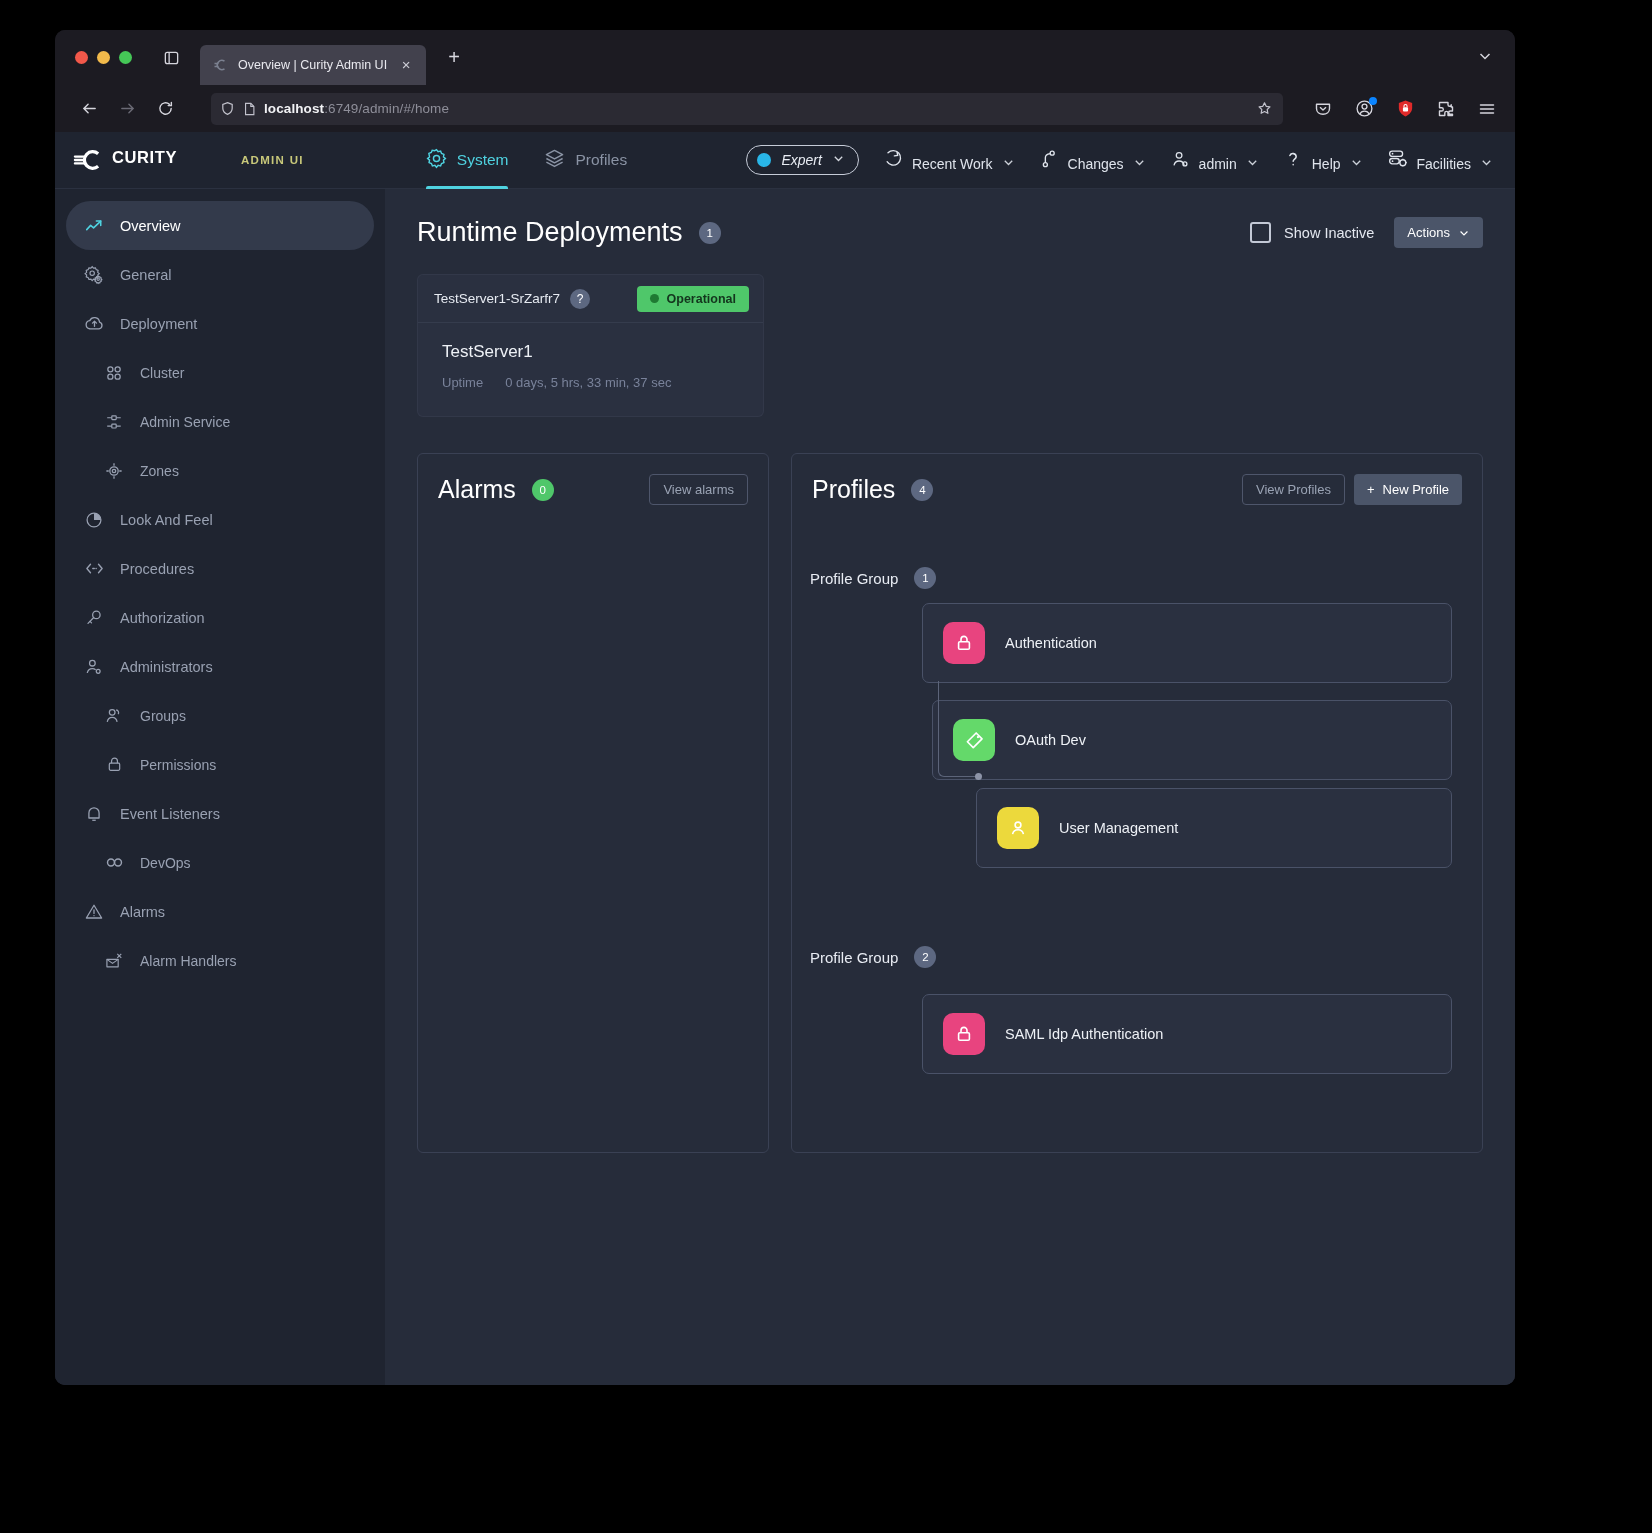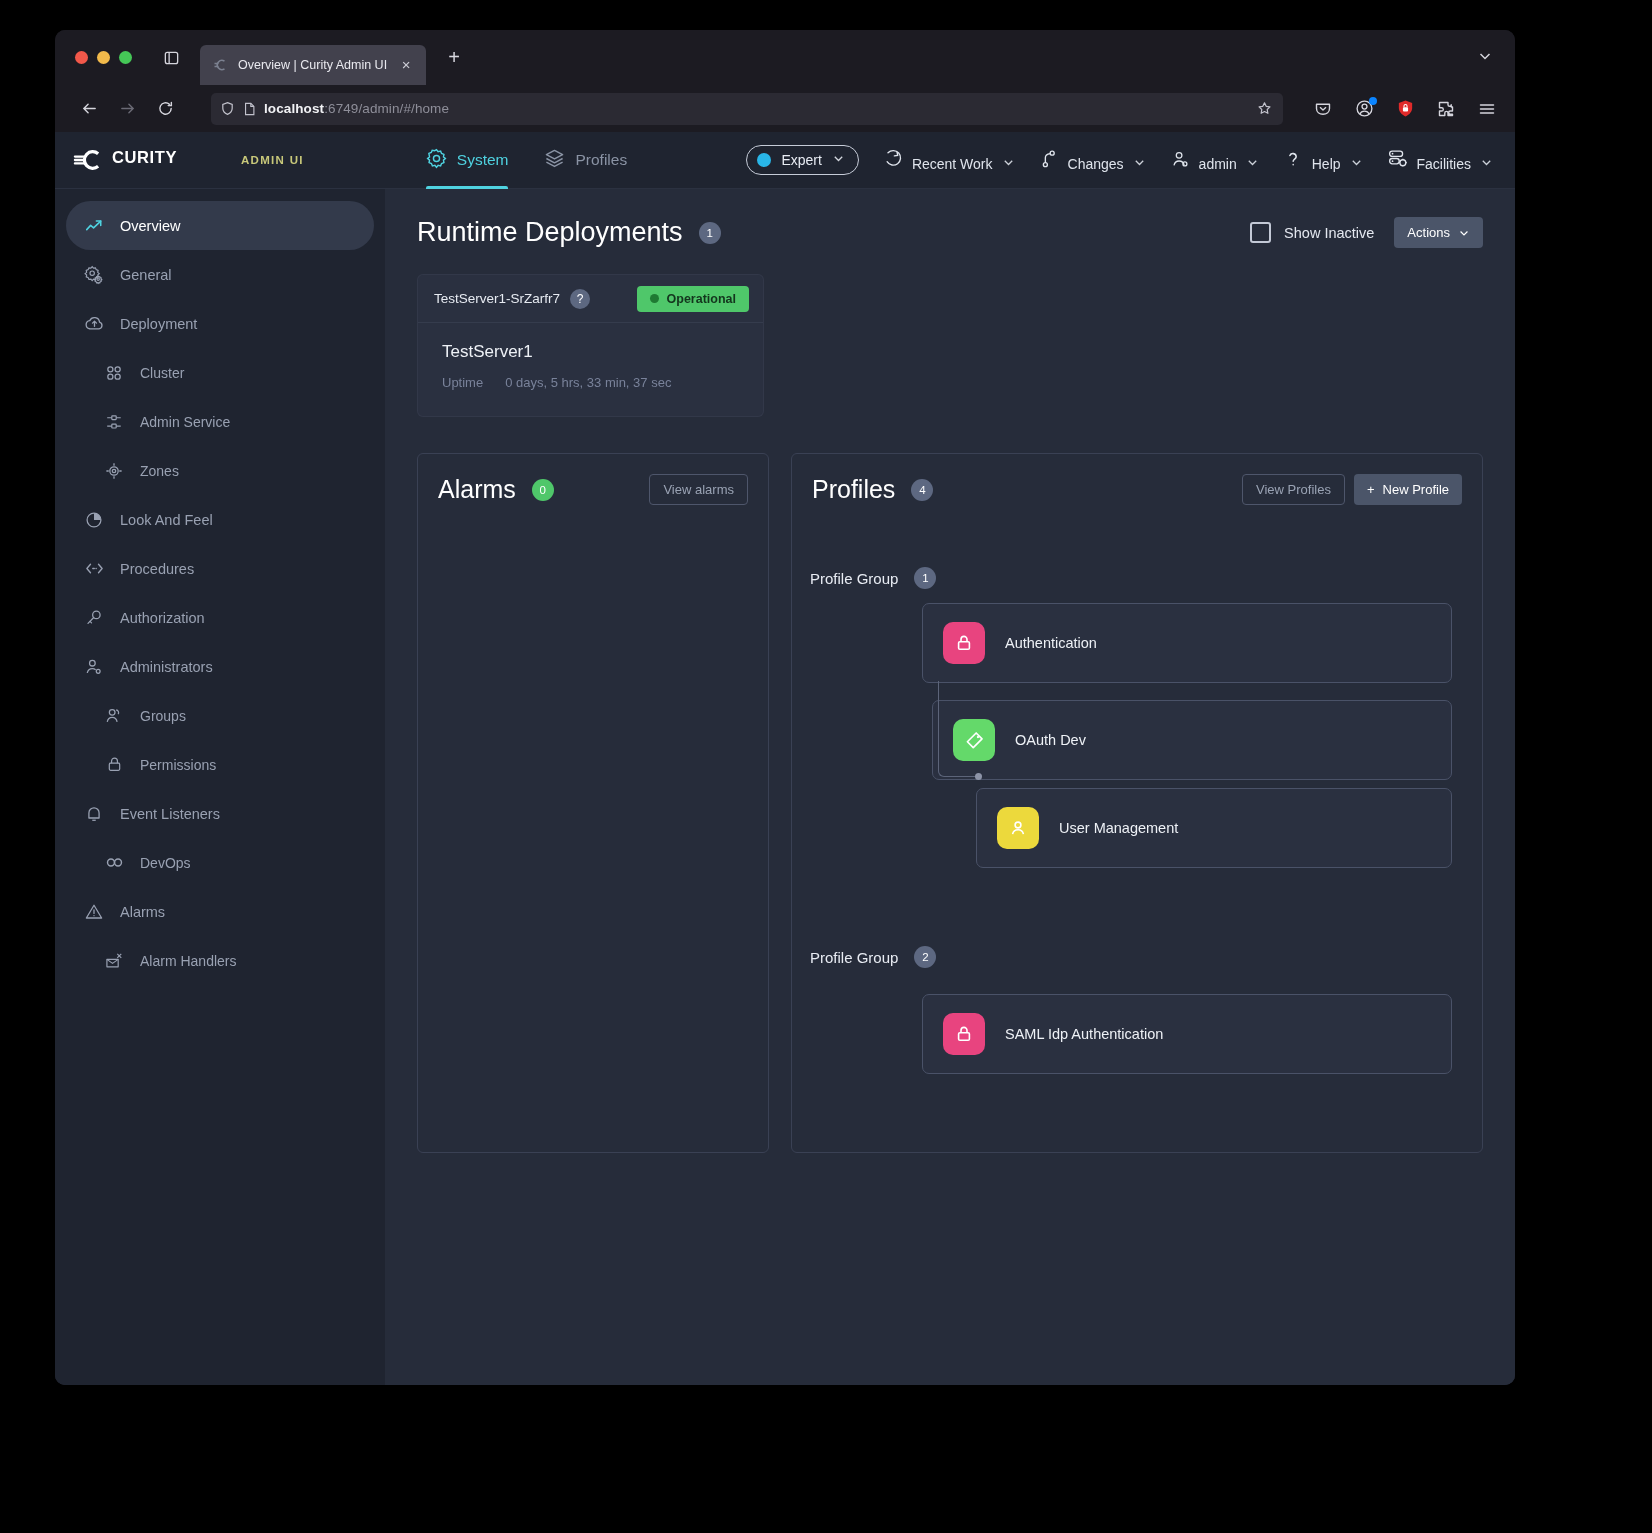--- a/index.html
+++ b/index.html
@@ -150,21 +150,21 @@
     content: ""; position: absolute; left: 0; right: 0; bottom: 0;
     height: 3px; background: #4fd2e0; border-radius: 2px 2px 0 0;
   }
   .header-right {
     margin-left: auto; display: flex; align-items: center; gap: 24px;
   }
   .pill {
     display: flex; align-items: center; gap: 10px;
     border: 1px solid #c6ccd8; border-radius: 20px;
     padding: 6px 13px 6px 10px;
-    color: #e8ecf3; font-size: 14px;
+    color: #e8ecf3; font-size: 14px; font-style: italic;
   }
   .pill .bluedot { width: 14px; height: 14px; border-radius: 50%; background: #29b6e8; }
   .hitem {
     display: flex; align-items: flex-end; gap: 9px;
     color: #dfe4ec; font-size: 14px;
   }
   .chev { opacity: .9; }
   
   .body { flex: 1; display: flex; overflow: hidden; }
   .sidebar {

